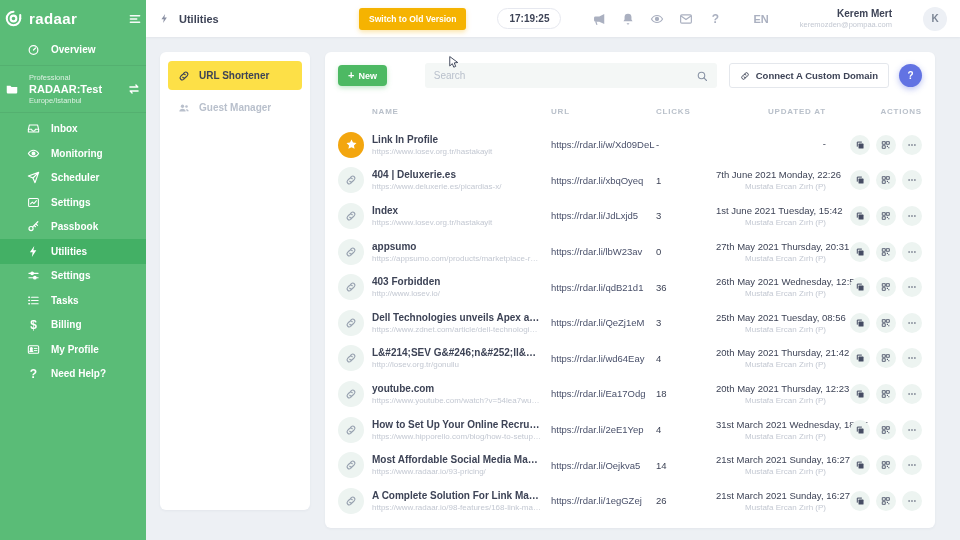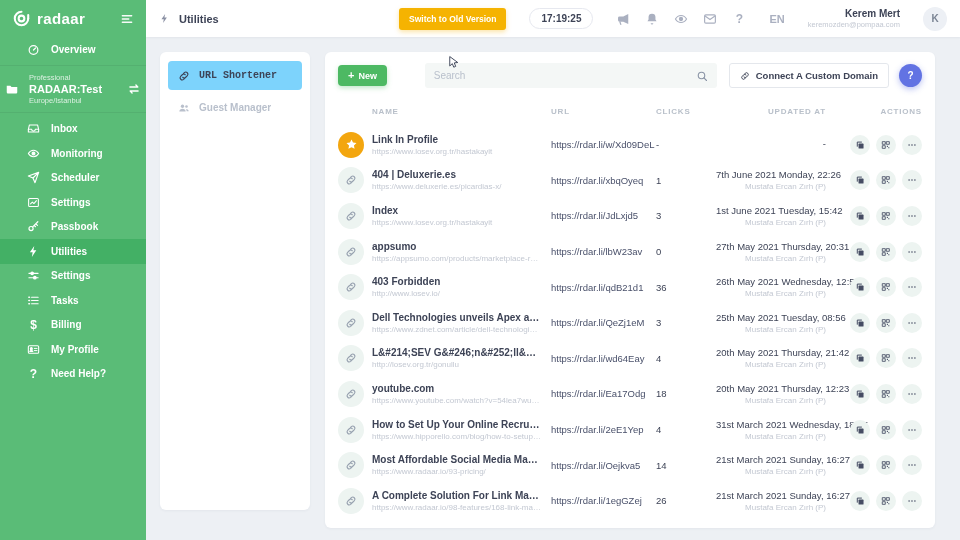--- a/index.html
+++ b/index.html
@@ -2,58 +2,58 @@
 <html><head>
 <meta charset="utf-8">
 <style>
   * { margin:0; padding:0; box-sizing:border-box; }
   html,body { width:960px; height:540px; overflow:hidden; background:#edf0f4;
     font-family:"Liberation Sans", sans-serif; -webkit-font-smoothing:antialiased; }
   .app { position:relative; width:960px; height:540px; }
 
   
   .sidebar { position:absolute; left:0; top:0; width:146px; height:540px; background:#5abc77; color:#fff; z-index:3; }
-  .logo-row { display:flex; align-items:center; height:37px; padding:0 12px; }
+  .logo-row { display:flex; align-items:center; height:37px; padding:0 4px; }
   .logo-mark { width:19px; height:19px; color:#fff; }
   .logo-text { flex:1; font-size:15px; font-weight:bold; letter-spacing:.4px; margin-left:6px; }
   .menu-btn { width:14px; height:14px; color:#fff; opacity:.95; cursor:pointer; }
   .nav-item { display:flex; align-items:center; height:24.5px; padding:0 27px; font-size:10px; font-weight:600; color:#fff; cursor:pointer; }
   .nav-item.active { background:#43b065; }
   .nav-icon { width:13px; height:13px; margin-right:11px; flex:none; display:flex; align-items:center; justify-content:center; font-size:12px; font-weight:bold; }
   .workspace { display:flex; align-items:center; padding:7px 5px; margin:3px 0 4px;
     border-top:1px solid rgba(0,0,0,.06); border-bottom:1px solid rgba(0,0,0,.06); cursor:pointer; }
   .ws-folder { width:14px; height:14px; margin-right:10px; flex:none; }
   .ws-text { flex:1; min-width:0; }
   .ws-plan, .ws-tz { font-size:7.5px; color:rgba(255,255,255,.78); }
   .ws-name { font-size:11px; font-weight:bold; margin:1px 0; }
   .ws-swap { width:14px; height:14px; flex:none; }
 
   
   .topbar { position:absolute; left:146px; top:0; width:814px; height:37px; background:#fff;
     display:flex; align-items:center; padding:0 13px; box-shadow:0 1px 2px rgba(50,60,80,.06); z-index:2; }
   .tb-bolt { width:11px; height:11px; color:#8a90a3; margin-right:9px; }
   .tb-title { font-size:11px; font-weight:bold; color:#3d4356; }
-  .tb-right { margin-left:auto; display:flex; align-items:center; gap:23px; }
+  .tb-right { margin-left:auto; display:flex; align-items:center; gap:31px; }
   .switch-btn { background:#f5b301; color:#fff; font-size:8.5px; font-weight:bold; border:none;
     border-radius:3px; padding:6px 10px; cursor:pointer; box-shadow:0 2px 5px rgba(245,179,1,.35); }
   .time-pill { border:1px solid #e6e8ef; border-radius:12px; padding:4px 11px; font-size:10px; font-weight:600; color:#3d4356; }
   .tb-icon { width:14px; height:14px; color:#aab0c0; cursor:pointer; display:flex; align-items:center; justify-content:center; font-size:12px; font-weight:bold; }
   .lang { font-size:11px; font-weight:bold; color:#aab0c0; cursor:pointer; }
   .user-block { text-align:right; cursor:pointer; }
   .user-name { font-size:10px; font-weight:bold; color:#3d4356; }
   .user-email { font-size:7.5px; color:#c3c8d2; margin-top:1px; }
   .avatar { width:24px; height:24px; border-radius:50%; background:#edf0f5; color:#7b8494;
     font-size:10px; font-weight:bold; display:flex; align-items:center; justify-content:center; cursor:pointer; }
 
   
   .subnav-card { position:absolute; left:160px; top:52px; width:150px; height:458px; background:#fff;
     border-radius:6px; padding:9px 8px; box-shadow:0 1px 3px rgba(40,50,70,.05); }
   .subnav-item { display:flex; align-items:center; height:29px; border-radius:4px; padding:0 10px;
     font-size:10px; font-weight:600; color:#b9c0cc; margin-bottom:3px; cursor:pointer; }
-  .subnav-item.active { background:#7dd3fc; color:#3d4356;font-family:Liberation Mono, monospace; }
+  .subnav-item.active { background:#fde047; color:#3d4356; }
   .sn-icon { width:12px; height:12px; margin-right:9px; flex:none; }
 
   
   .main-card { position:absolute; left:325px; top:52px; width:610px; height:476px; background:#fff;
     border-radius:6px; padding:11px 13px; box-shadow:0 1px 3px rgba(40,50,70,.05); overflow:hidden; }
   .toolbar { display:flex; align-items:center; height:25px; margin-bottom:13px; }
   .new-btn { background:#4db963; color:#fff; border:none; border-radius:4px; height:21px; padding:0 10px;
     font-size:9px; font-weight:bold; display:flex; align-items:center; gap:4px; cursor:pointer;
     box-shadow:0 2px 5px rgba(77,185,99,.35); }
   .plus-glyph { font-size:11px; line-height:1; }

